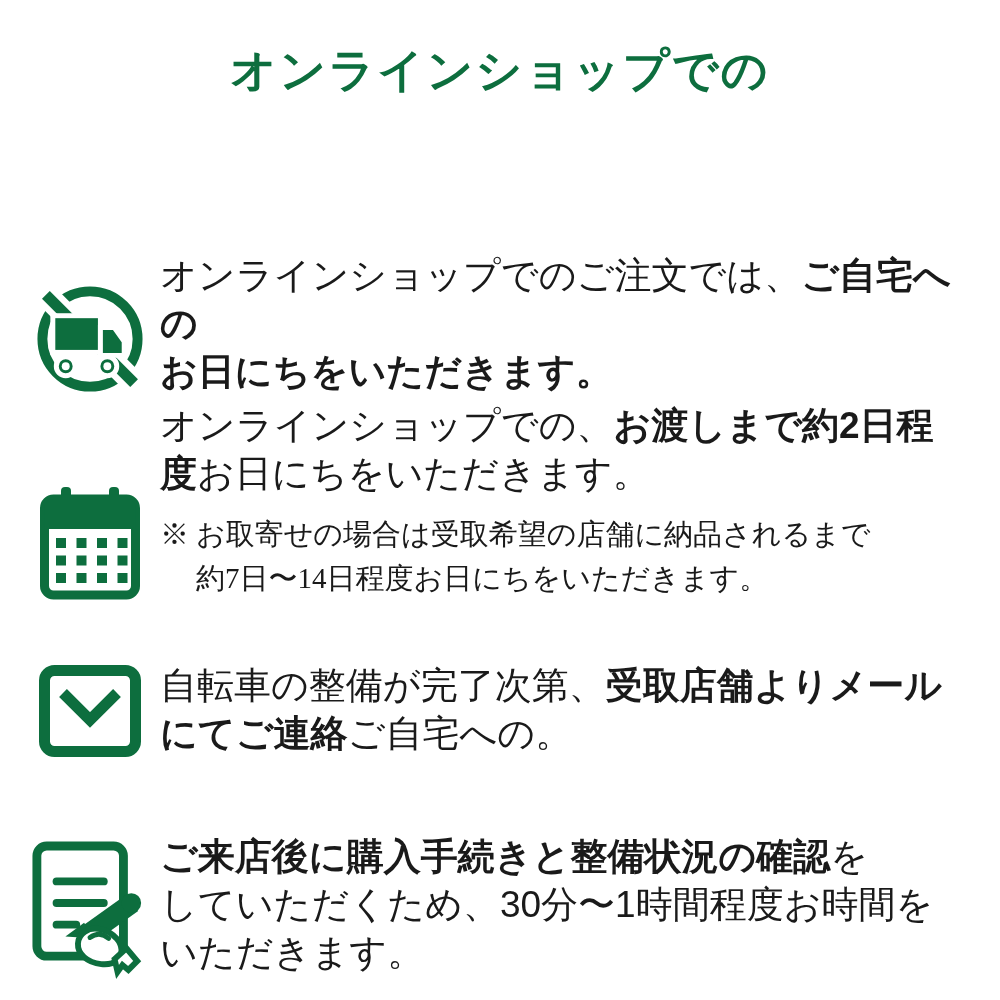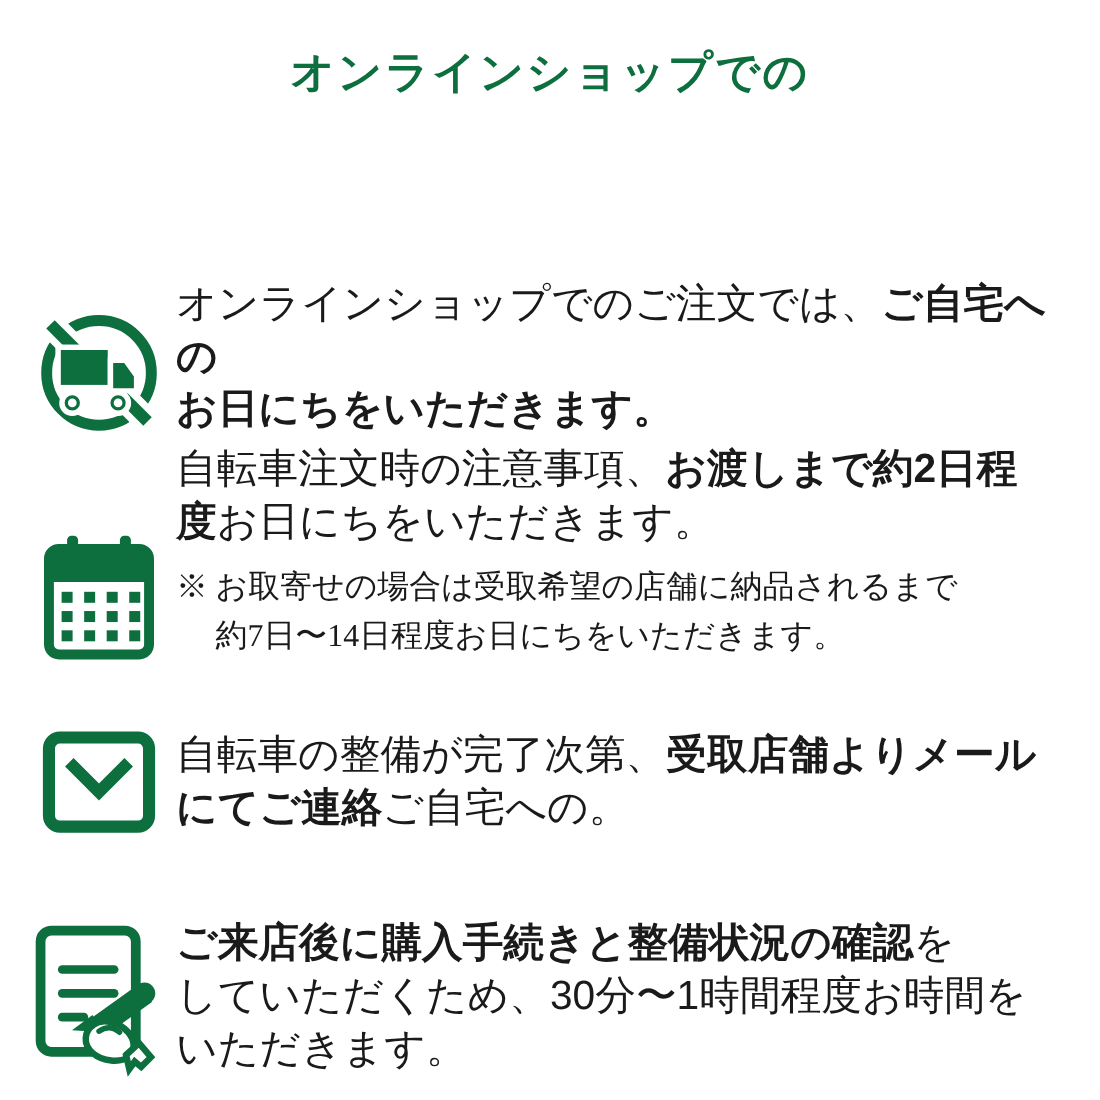--- a/index.html
+++ b/index.html
@@ -14,21 +14,21 @@
     overflow:hidden;
     font-family:"Liberation Sans",sans-serif;
     color:var(--text);
   }
   .title{
     position:absolute;
     top:42px;left:0;right:0;
     margin:0;
     text-align:center;
     color:var(--green);
-    font-size:40px;
+    font-size:46px;
     font-weight:800;
     line-height:1.22;
     letter-spacing:2px;
   }
   .row{
     position:absolute;
     left:20px;
     width:955px;
     display:flex;
     align-items:flex-end;
@@ -116,21 +116,21 @@
             <rect x="57" y="73.5" width="10" height="10"></rect>
             <rect x="77.5" y="73.5" width="10" height="10"></rect>
           <rect x="16" y="91" width="10" height="10"></rect>
             <rect x="36.5" y="91" width="10" height="10"></rect>
             <rect x="57" y="91" width="10" height="10"></rect>
             <rect x="77.5" y="91" width="10" height="10"></rect>
         </g>
       </svg>
     </div>
     <div class="text-col">
-      <p class="sec-text"><span class="reg">自転車注文時の注意事項、</span><span class="bold">お渡しまで約2日程</span><br><span class="bold">度</span><span class="reg">お日にちをいただきます。</span></p>
+      <p class="sec-text"><span class="reg">オンラインショップでの、</span><span class="bold">お渡しまで約2日程</span><br><span class="bold">度</span><span class="reg">お日にちをいただきます。</span></p>
       <div class="note">
         <span class="note-marker">※</span>
         <span class="note-lines"><span>お取寄せの場合は受取希望の店舗に納品されるまで</span><br><span>約7日〜14日程度お日にちをいただきます。</span></span>
       </div>
     </div>
   </section>
 
   <section class="row row3">
     <div class="icon-col">
       <svg viewBox="0 0 104 94" width="104" height="94" aria-hidden="true">

